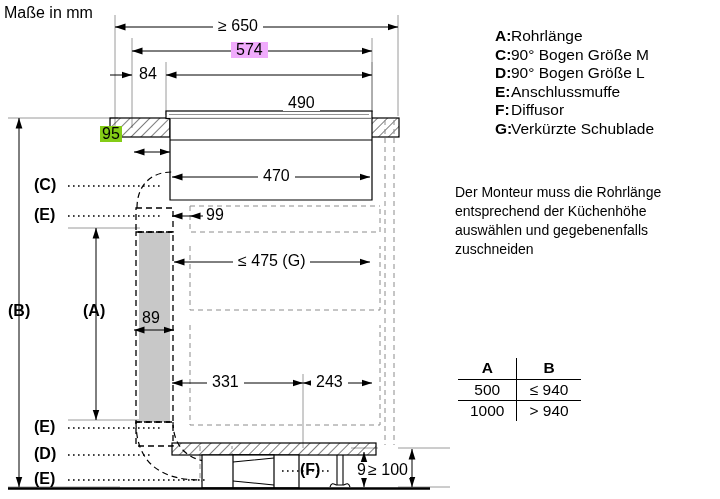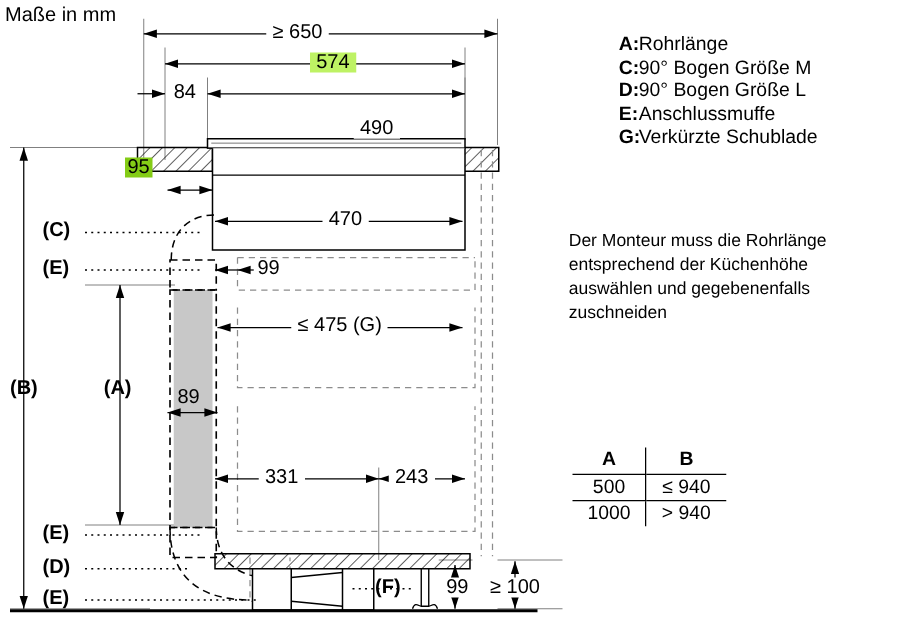--- a/index.html
+++ b/index.html
@@ -139,48 +139,49 @@
         <line x1="68" y1="455" x2="150" y2="455"></line>
         <line x1="68" y1="480" x2="205" y2="480"></line>
         <line x1="282" y1="471" x2="330" y2="471"></line>
       </g>
     </g>
   </svg>
 
   <div class="txt t16" style="left:4px;top:5px;">Maße in mm</div>
 
   <div class="txt t16" style="left:213px;top:18px;background:#fff;padding:0 5px;">≥ 650</div>
-  <div class="txt t16" style="left:248px;top:42px;background:#bef264;padding:0 5px;">574</div>
+  <div class="txt t16" style="left:231px;top:42px;background:#f0abfc;padding:0 5px;">574</div>
   <div class="txt t16" style="left:136px;top:66px;background:#fff;padding:0 3px;">84</div>
   <div class="txt t16" style="left:283px;top:66px;background:#fff;padding:0 5px;margin-top:29px;">490</div>
 
   <div class="txt t16" style="left:100px;top:126px;background:#84cc16;padding:0 2px;">95</div>
   <div class="txt t16" style="left:258px;top:168px;background:#fff;padding:0 5px;">470</div>
   <div class="txt t16" style="left:203px;top:207px;background:#fff;padding:0 3px;">99</div>
   <div class="txt t16" style="left:233px;top:253px;background:#fff;padding:0 5px;">≤ 475 (G)</div>
   <div class="txt t16" style="left:142px;top:310px;">89</div>
   <div class="txt t16" style="left:207px;top:374px;background:#fff;padding:0 5px;">331</div>
   <div class="txt t16" style="left:311px;top:374px;background:#fff;padding:0 5px;">243</div>
   <div class="txt t16" style="left:355px;top:462px;background:#fff;padding:0 2px;">99</div>
-  <div class="txt t16" style="left:390px;top:462px;background:#fff;padding:0 2px;">≥ 100</div>
+  <div class="txt t16" style="left:366px;top:462px;background:#fff;padding:0 2px;">≥ 100</div>
 
   <div class="txt lbl" style="left:8px;top:303px;">(B)</div>
   <div class="txt lbl" style="left:83px;top:303px;">(A)</div>
   <div class="txt lbl" style="left:34px;top:177px;">(C)</div>
   <div class="txt lbl" style="left:34px;top:207px;">(E)</div>
   <div class="txt lbl" style="left:34px;top:419px;">(E)</div>
   <div class="txt lbl" style="left:34px;top:446px;">(D)</div>
   <div class="txt lbl" style="left:34px;top:471px;">(E)</div>
   <div class="txt lbl" style="left:300px;top:462px;">(F)</div>
 
   <div class="legend" style="left:455px;top:27px;margin-left:40px;">
     <span class="row"><span class="key">A:</span><span>Rohrlänge</span></span>
     <span class="row"><span class="key">C:</span><span>90° Bogen Größe M</span></span>
     <span class="row"><span class="key">D:</span><span>90° Bogen Größe L</span></span>
     <span class="row"><span class="key">E:</span><span>Anschlussmuffe</span></span>
+    <span class="row"><span class="key">F:</span><span>Diffusor</span></span>
     <span class="row"><span class="key">G:</span><span>Verkürzte Schublade</span></span>
   </div>
 
   <div class="para" style="left:455px;top:183px;">Der Monteur muss die Rohrlänge entsprechend der Küchenhöhe auswählen und gegebenenfalls zuschneiden</div>
 
   <div class="tbl" style="left:458px;top:358px;">
     <table>
       <tbody>
           <tr>
         <th>A</th>

